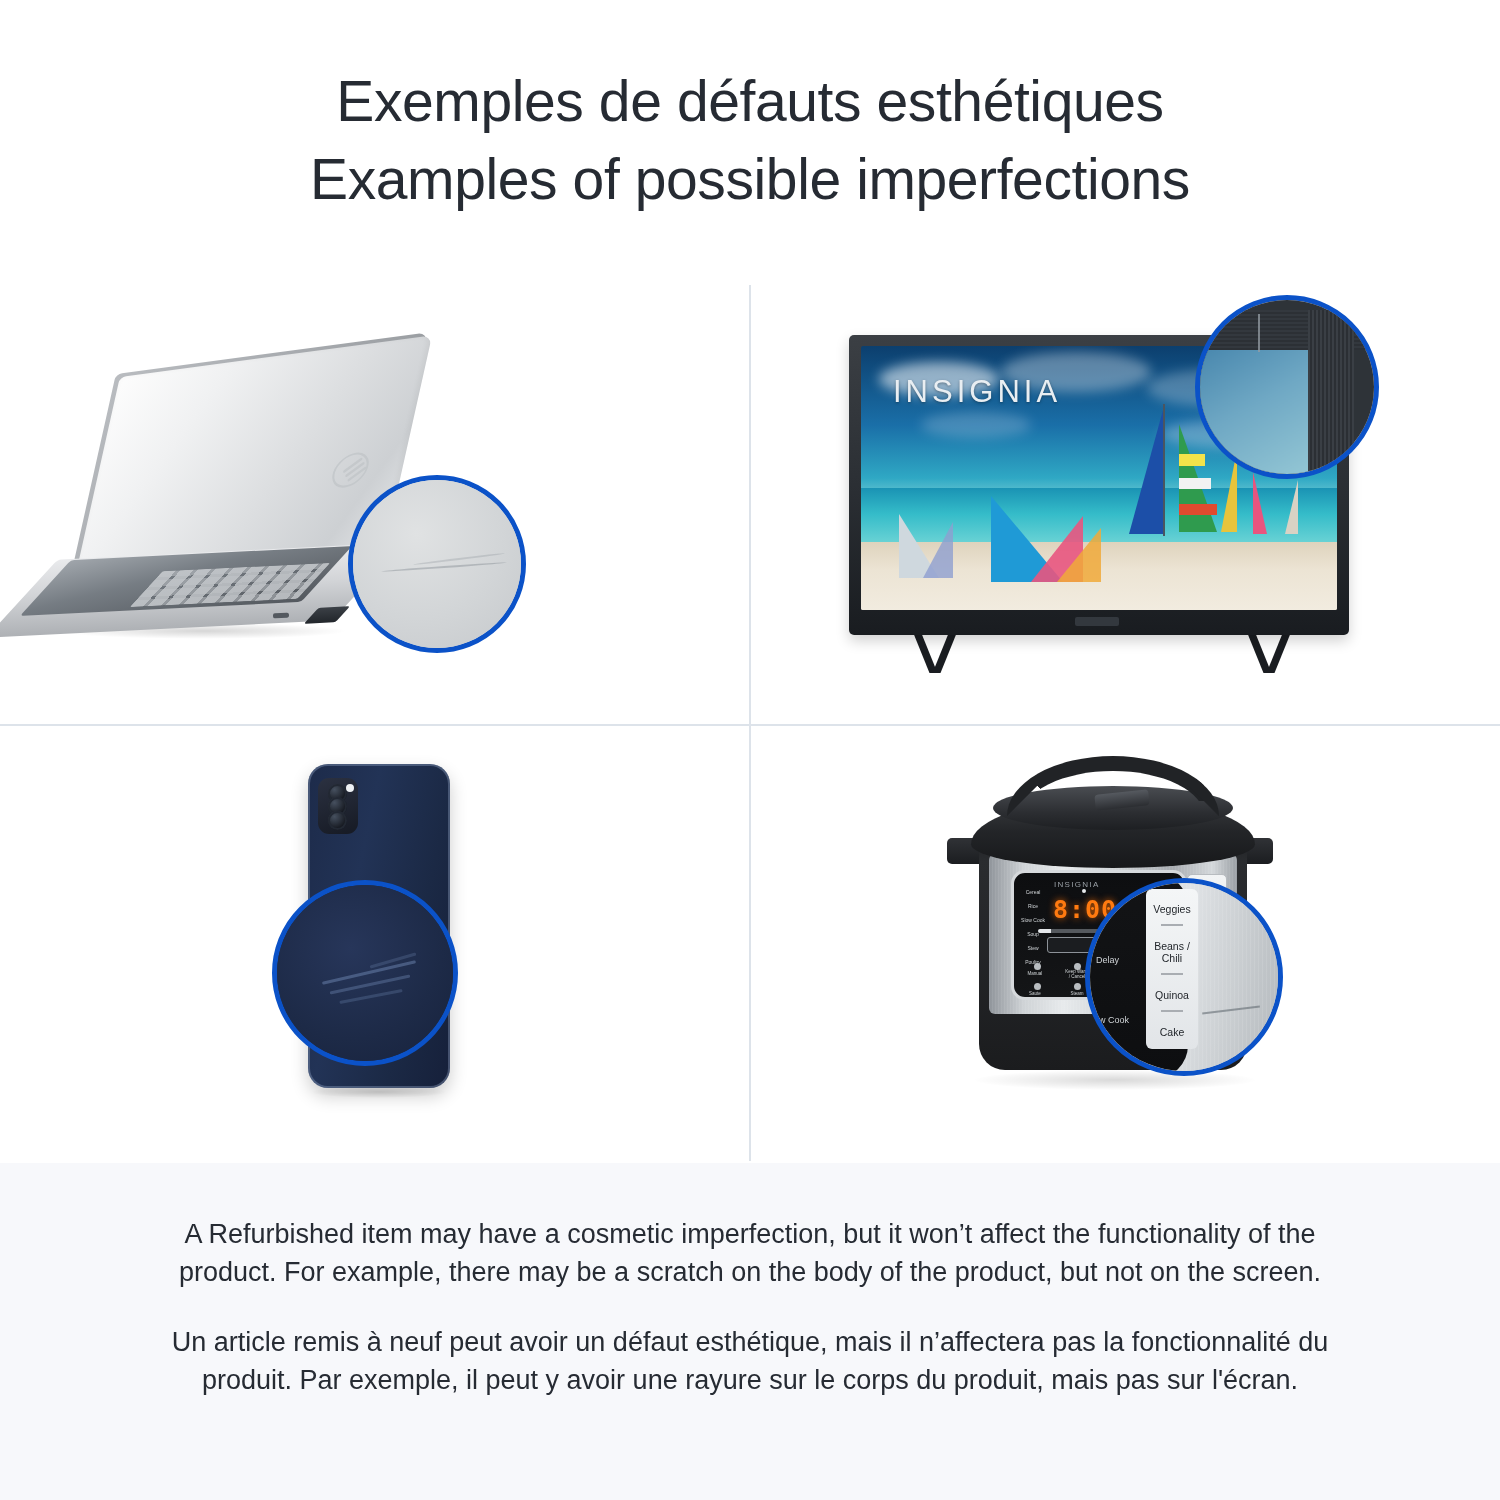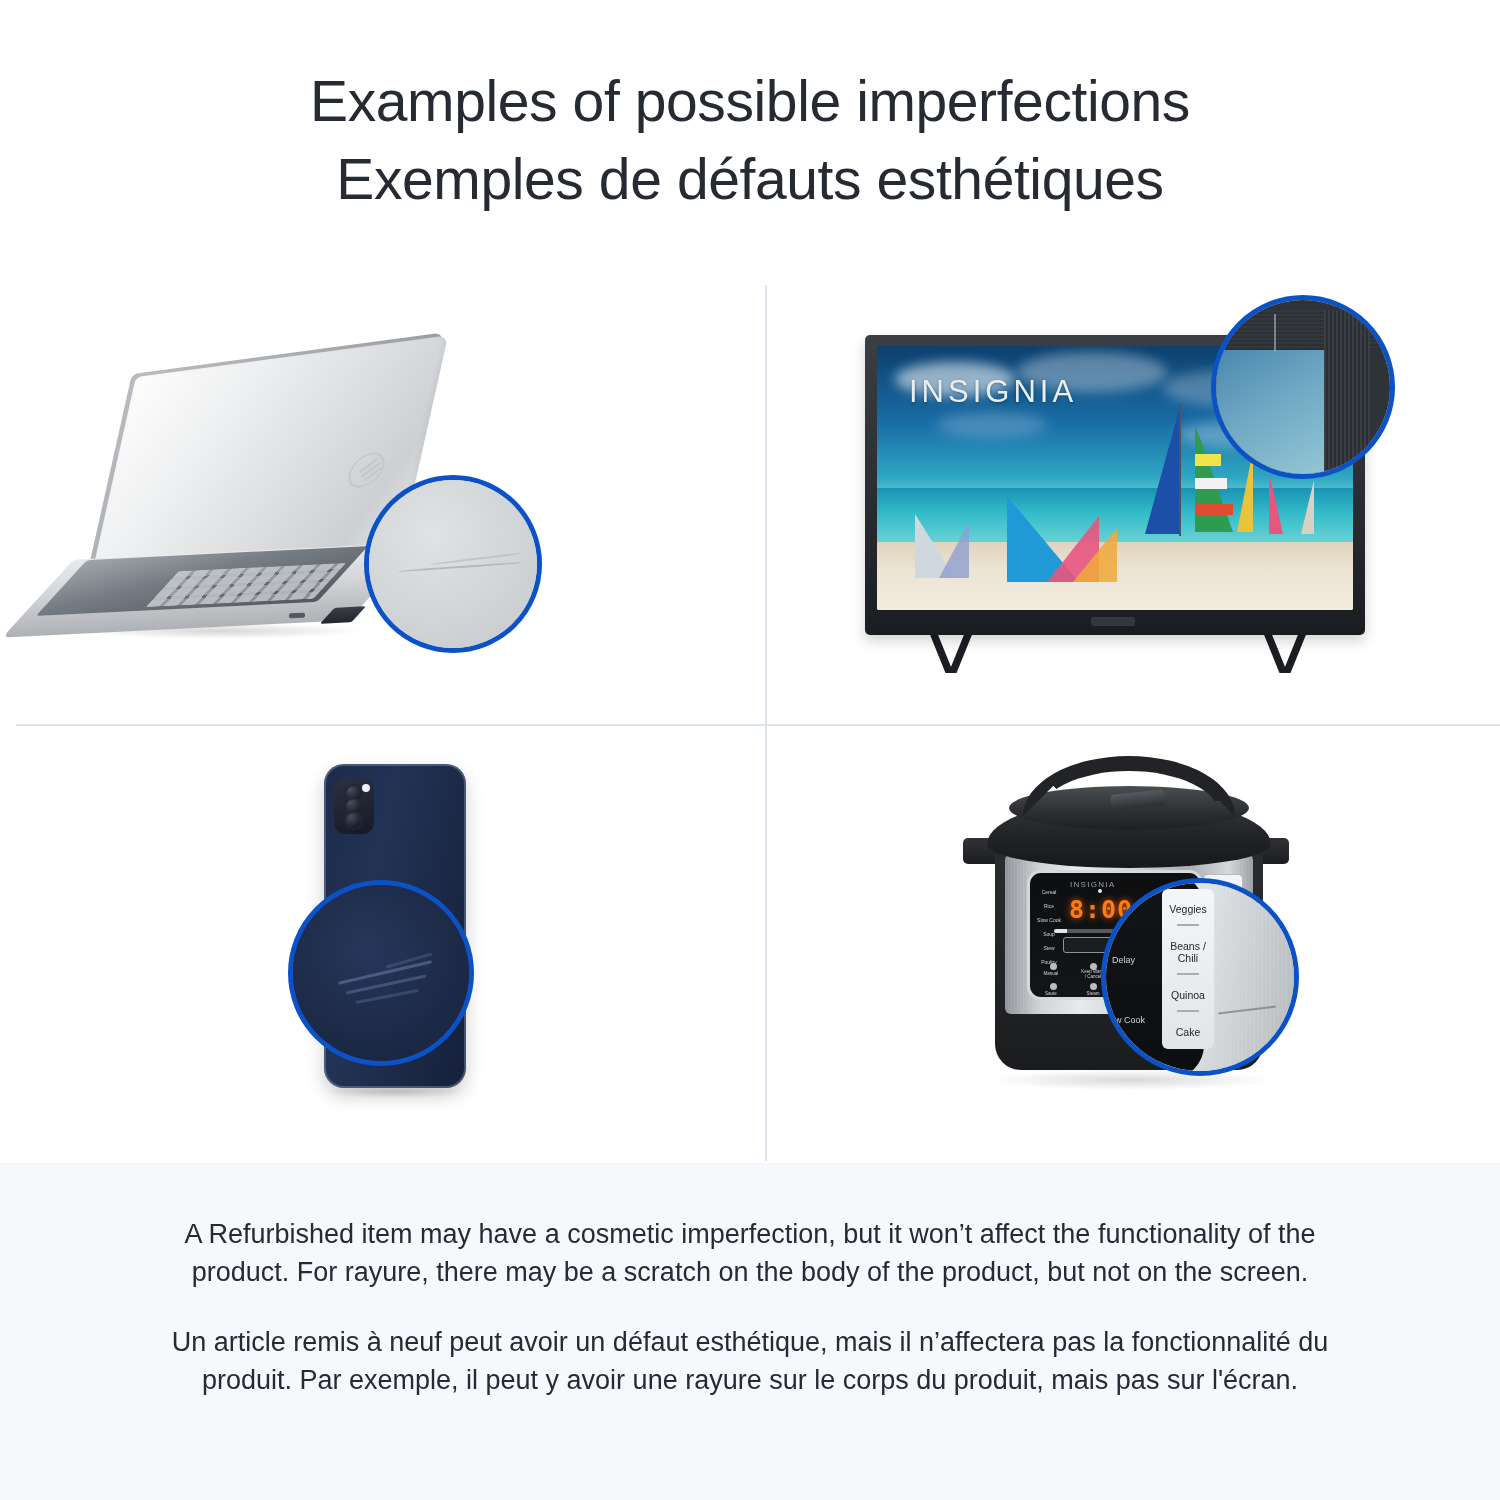--- a/index.html
+++ b/index.html
@@ -34,21 +34,21 @@
     line-height: 78px;
     font-weight: 400;
     color: #262b33;
     letter-spacing: -0.4px;
   }
 
   
   .grid {
     position: absolute;
     top: 283px;
-    left: 16px;
+    left: 0;
     width: 1284px;
     height: 880px;
   }
   .vline {
     position: absolute;
     left: 749px;
     top: 2px;
     width: 2px;
     height: 876px;
     background: #dde3ea;
@@ -595,22 +595,22 @@
     font-weight: 400;
   }
   .caption p + p { margin-top: 32px; }
 </style>
 </head>
 <body>
 
 <div class="page">
 
   <div class="title-block">
+    <span class="title-line">Exemples de défauts esthétiques</span>
     <span class="title-line">Examples of possible imperfections</span>
-    <span class="title-line">Exemples de défauts esthétiques</span>
   </div>
 
   <div class="grid">
 
     <div class="vline"></div>
     <div class="hline"></div>
 
     <div class="cell cell-tl">
       <div class="stage">
         <div class="lap-wrap">
@@ -792,17 +792,17 @@
             </div>
             <div class="zscratch"></div>
           </div>
         </div>
       </div>
     </div>
 
   </div>
 
   <div class="caption">
-    <p>A Refurbished item may have a cosmetic imperfection, but it won’t affect the functionality of the product. For rayure, there may be a scratch on the body of the product, but not on the screen.</p>
+    <p>A Refurbished item may have a cosmetic imperfection, but it won’t affect the functionality of the product. For example, there may be a scratch on the body of the product, but not on the screen.</p>
     <p>Un article remis à neuf peut avoir un défaut esthétique, mais il n’affectera pas la fonctionnalité du produit. Par exemple, il peut y avoir une rayure sur le corps du produit, mais pas sur l'écran.</p>
   </div>
 
 </div>
 
 </body></html>

